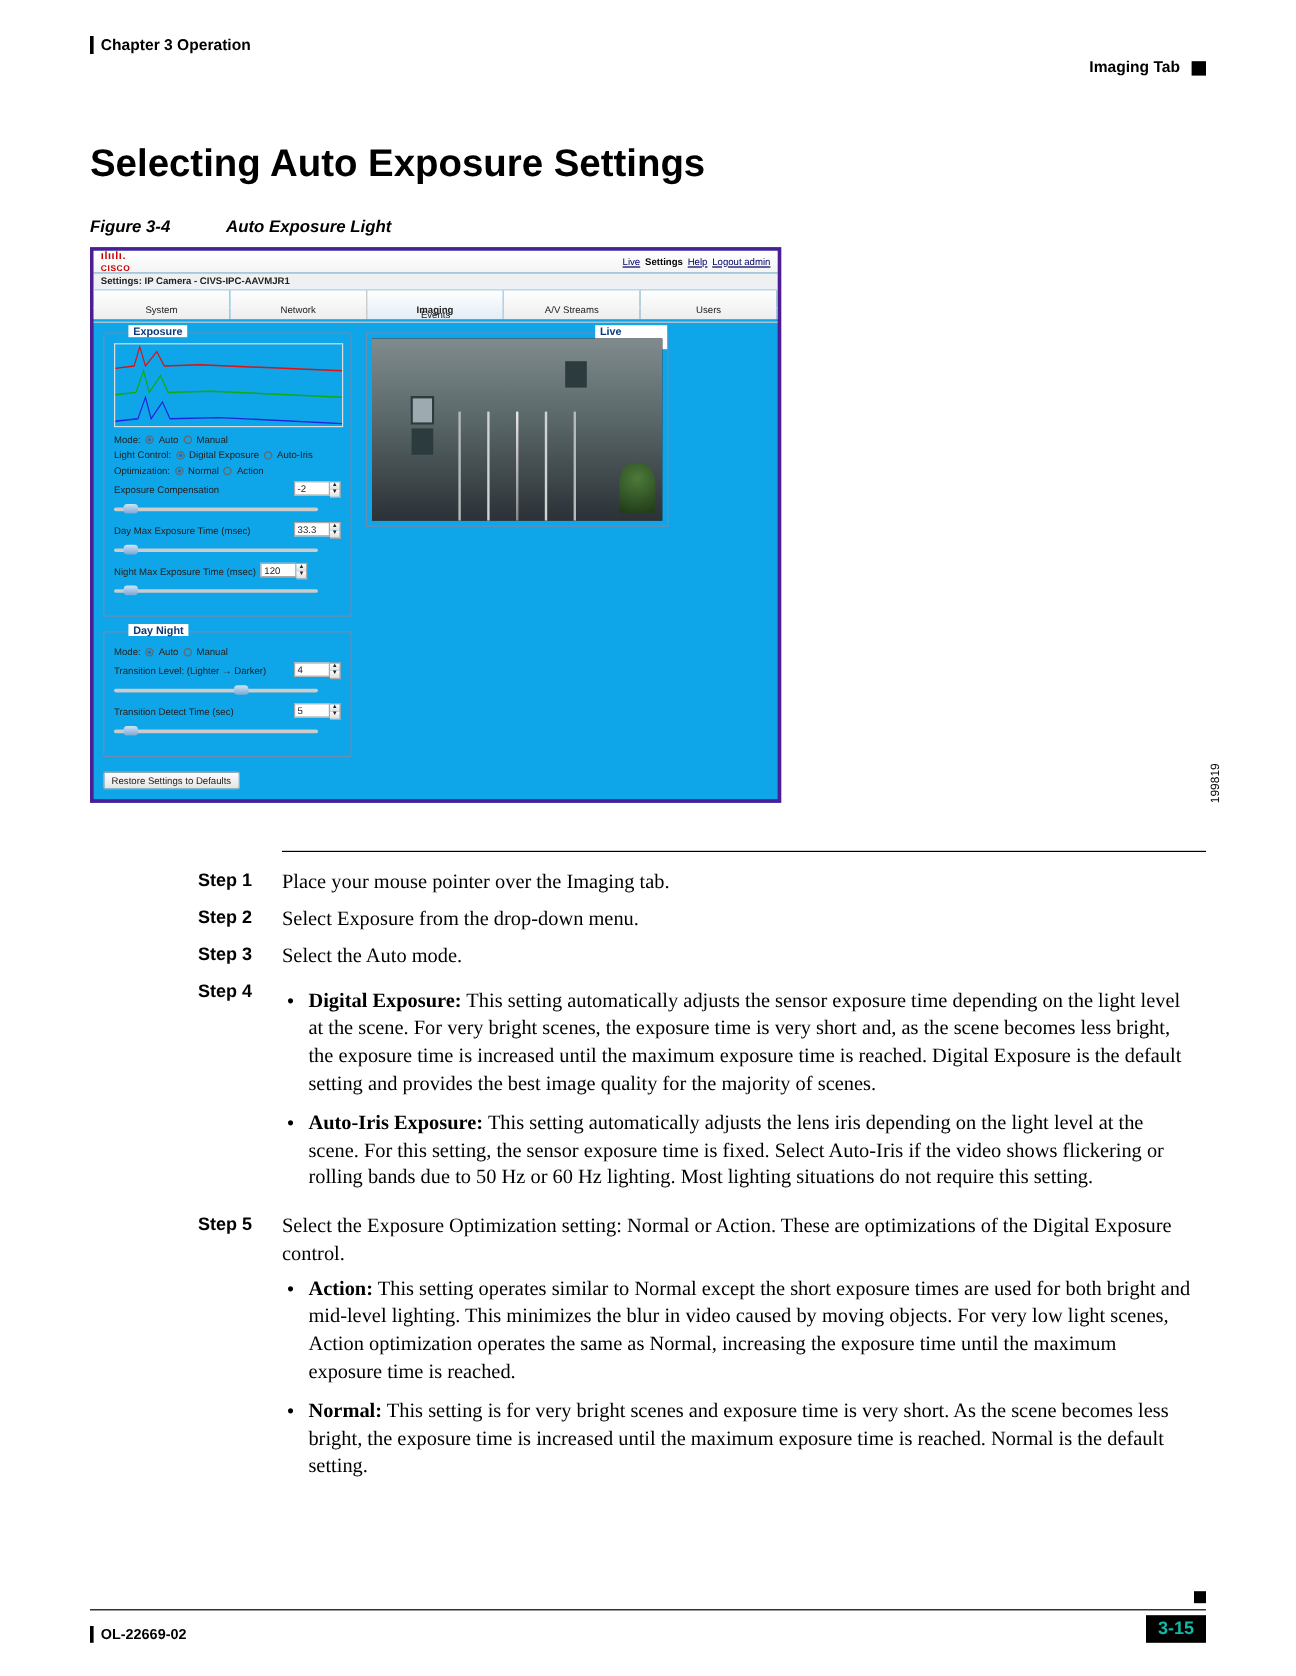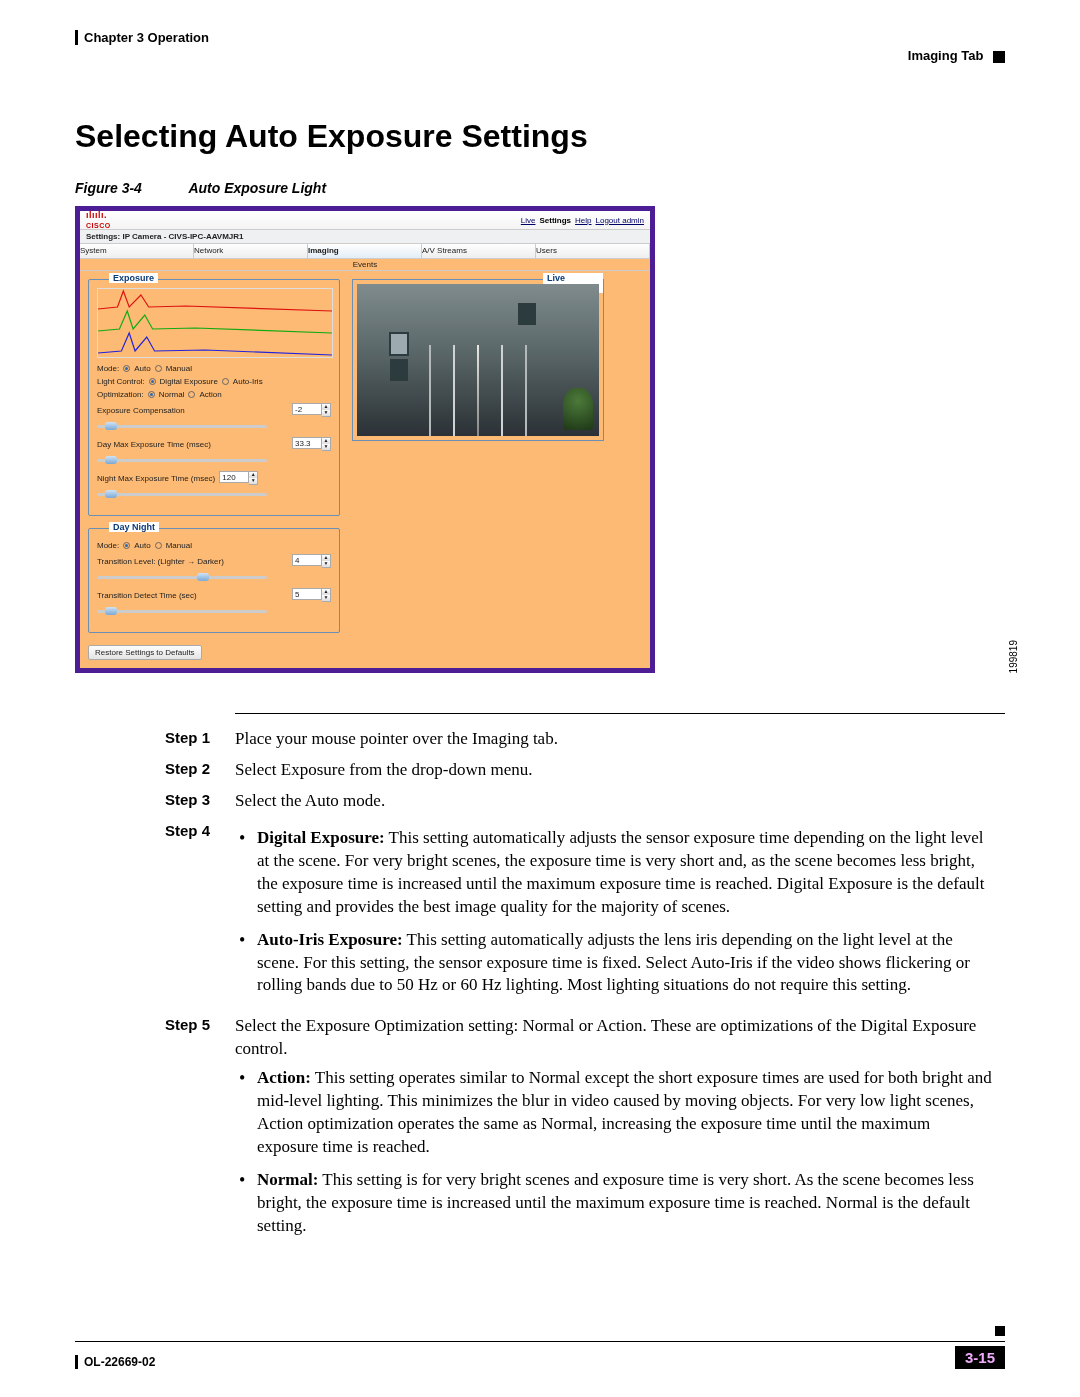--- a/index.html
+++ b/index.html
@@ -58,23 +58,23 @@
   .figure-caption .fignum {
     display: inline-block;
     width: 110px;
   }
   
   .screenshot-wrap {
     position: relative;
     margin-bottom: 40px;
   }
   .screenshot {
-    border: 5px solid #4c1d95;
+    border: 3px solid #4c1d95;
     width: 570px;
-    background: #fdba74;
+    background: #0ea5e9;
     font-family: Arial, Helvetica, sans-serif;
     font-size: 9px;
     color: #222;
   }
   .ss-top {
     display: flex;
     justify-content: space-between;
     align-items: center;
     padding: 2px 6px;
     border-bottom: 1px solid #ccc;
@@ -107,22 +107,23 @@
     padding: 2px 6px;
     border-bottom: 1px solid #ccc;
   }
   .ss-tabs {
     display: flex;
     border-bottom: 1px solid #ccc;
     height: 14px;
   }
   .ss-tab {
     flex: 1;
+    text-align: center;
     font-size: 8px;
-    padding: 2px 0;
+    padding: 12px 0;
     border-right: 1px solid #ccc;
     background: linear-gradient(#fefefe,#eee);
   }
   .ss-tab.active {
     background: linear-gradient(#fff,#e3edf6);
     font-weight: bold;
   }
   .ss-subtab {
     text-align: center;
     font-size: 8px;
@@ -133,21 +134,21 @@
     display: flex;
     padding: 8px;
     gap: 12px;
   }
   .ss-panel {
     border: 1px solid #6b8eb4;
     border-radius: 2px;
     padding: 8px 8px 10px 8px;
     position: relative;
     margin-bottom: 12px;
-    width: 252px;
+    width: 207px;
     box-sizing: border-box;
   }
   .ss-panel-title {
     position: absolute;
     top: -7px;
     left: 20px;
     background: #fff;
     color: #0b3a78;
     font-weight: bold;
     font-size: 9px;
@@ -331,21 +332,21 @@
     font-size: 12px;
     margin-bottom: 4px;
   }
   .footer-left {
     border-left: 3px solid #000;
     padding-left: 6px;
     font-weight: bold;
   }
   .page-num {
     background: #000;
-    color: #f0abfc;
+    color: #14b8a6;
     font-weight: bold;
     padding: 3px 10px;
     font-size: 15px;
     margin-left: 42px;
   }
   .footer-sq {
     display:inline-block; width:10px; height:10px; background:#000;
     margin-left:4px; vertical-align:middle;
   }
 </style>

